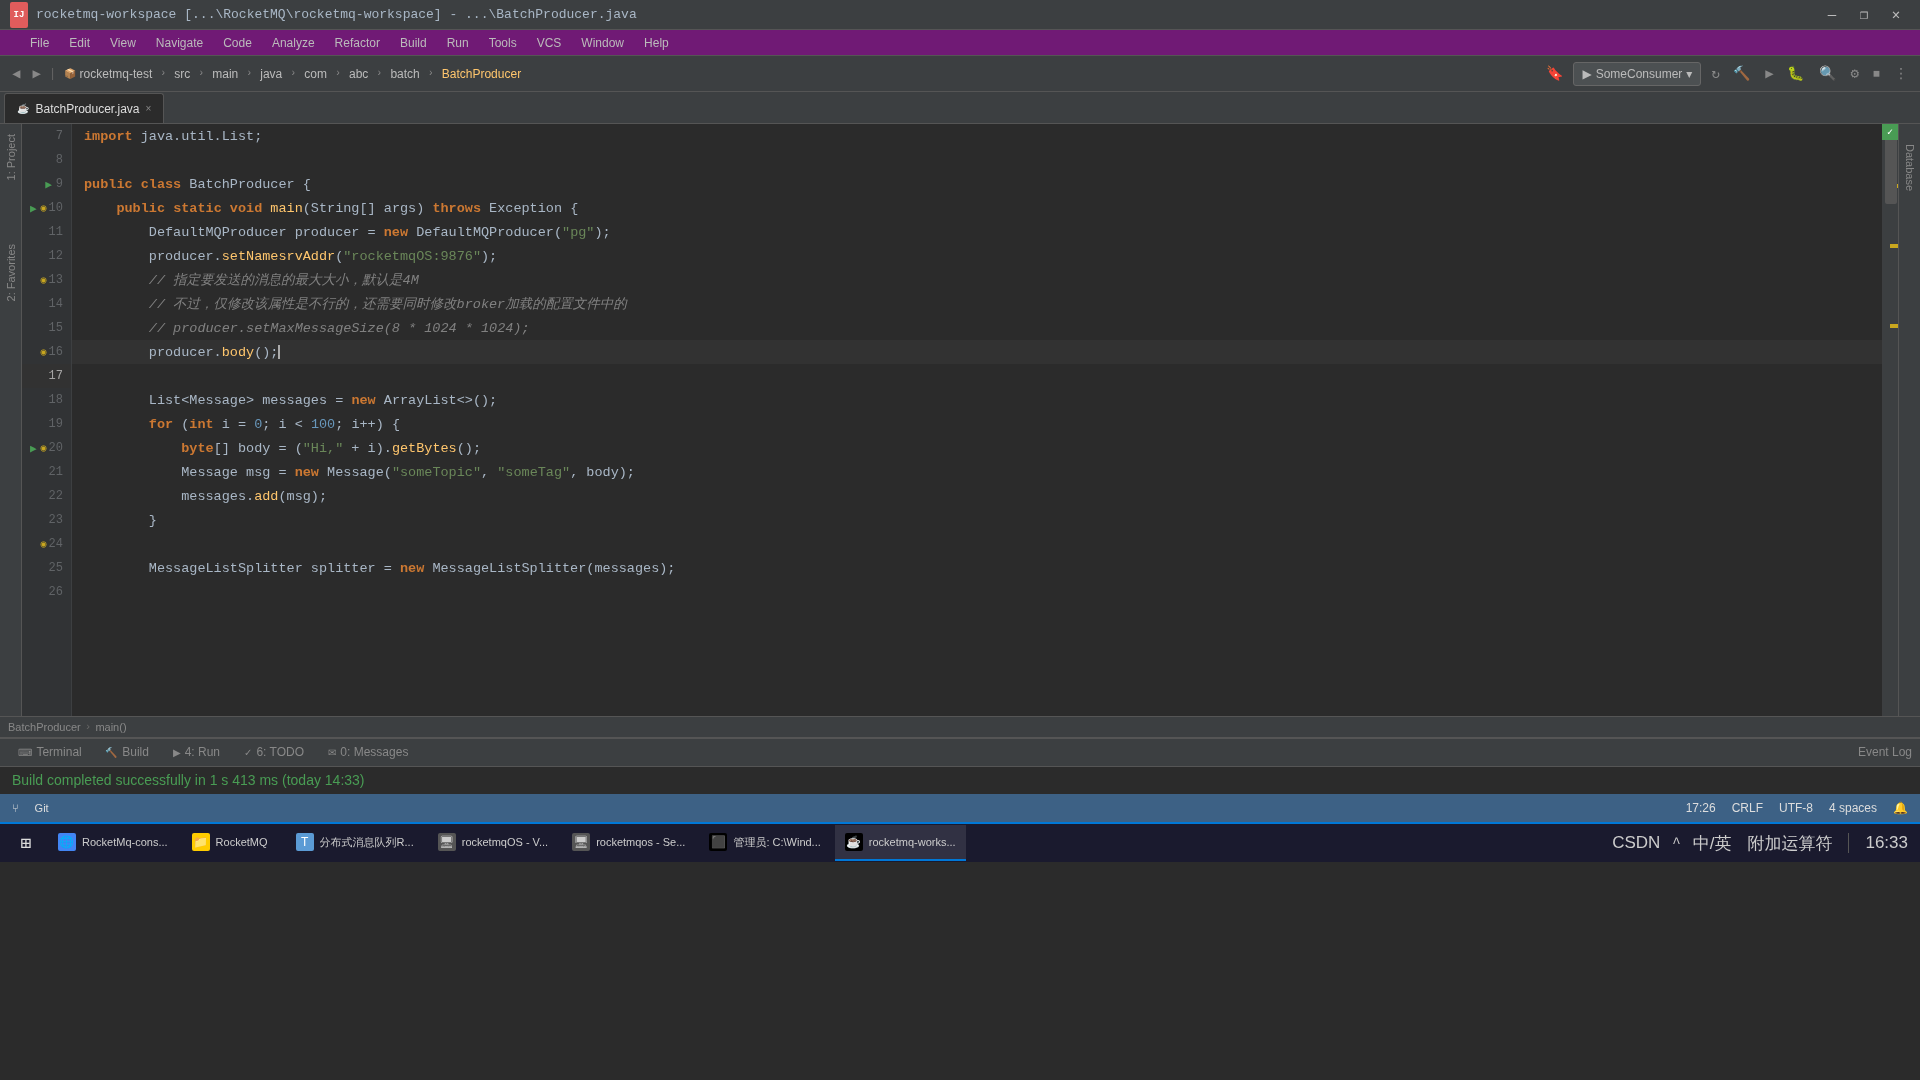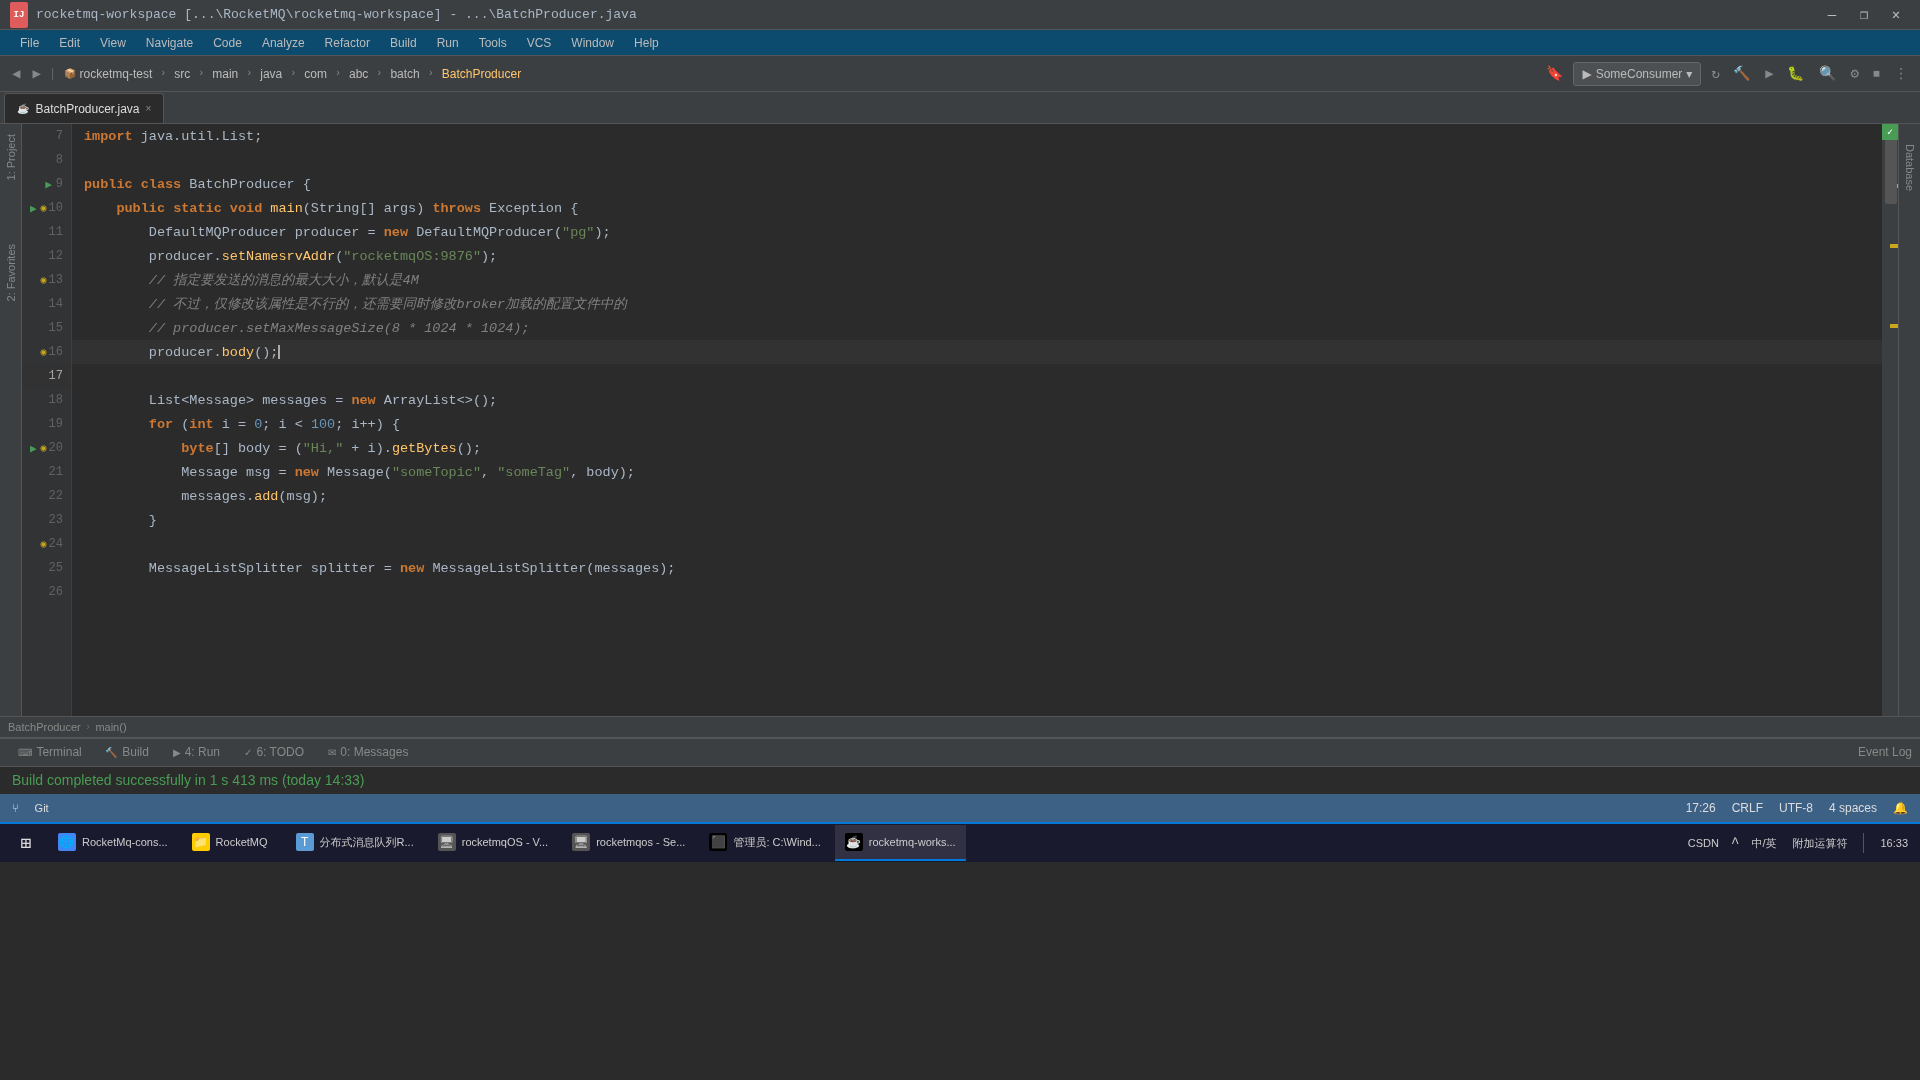--- a/index.html
+++ b/index.html
@@ -16,24 +16,24 @@
       border-bottom: 1px solid #555;
     }
     #titlebar-left { display: flex; align-items: center; gap: 8px; }
     #titlebar-controls { display: flex; gap: 4px; }
     #titlebar-controls span { width: 28px; height: 28px; display: flex; align-items: center; justify-content: center; color: #bbb; font-size: 14px; cursor: pointer; }
     .title-logo { width: 18px; height: 26px; background: #e05c5c; border-radius: 2px; display: flex; align-items: center; justify-content: center; color: white; font-size: 9px; font-weight: bold; }
 
     
     #menubar {
       height: 26px;
-      background: #0c4a6e;
+      background: #701a75;
       display: flex;
       align-items: flex-start;
-      padding: 0 10px;
+      padding: 0 20px;
       border-bottom: 1px solid #555;
     }
     .menu-item { padding: 2px 10px; font-size: 12px; font-family: sans-serif; color: #bbb; cursor: pointer; height: 100%; display: flex; align-items: center; }
 
     
     #navbar {
       height: 36px;
       background: #3c3f41;
       display: flex;
       align-items: center;
@@ -207,21 +207,21 @@
       color: #ccc;
       border-bottom: 2px solid transparent;
       min-width: 100px;
       max-width: 160px;
       overflow: hidden;
     }
     .taskbar-item.active { border-bottom: 2px solid #0078d7; background: rgba(255,255,255,0.1); }
     .taskbar-item-icon { width: 18px; height: 18px; border-radius: 2px; display: flex; align-items: center; justify-content: center; font-size: 12px; flex-shrink: 0; }
     .taskbar-item-text { overflow: hidden; text-overflow: ellipsis; white-space: nowrap; }
     .taskbar-right { display: flex; align-items: center; gap: 8px; margin-left: auto; }
-    .tray-item { color: #ccc; font-size: 11px; font-family: sans-serif; padding: 2px 4px; cursor: pointer; }
+    .tray-item { color: #ccc; font-size: 17px; font-family: sans-serif; padding: 2px 4px; cursor: pointer; }
     .tray-icon { font-size: 14px; color: #ccc; cursor: pointer; }
 
     
     .cursor { display: inline-block; width: 2px; height: 14px; background: #ababab; vertical-align: middle; }
 
     .breadcrumb-arrow { color: #888; font-size: 10px; }
   </style>
 </head>
 <body>
 

